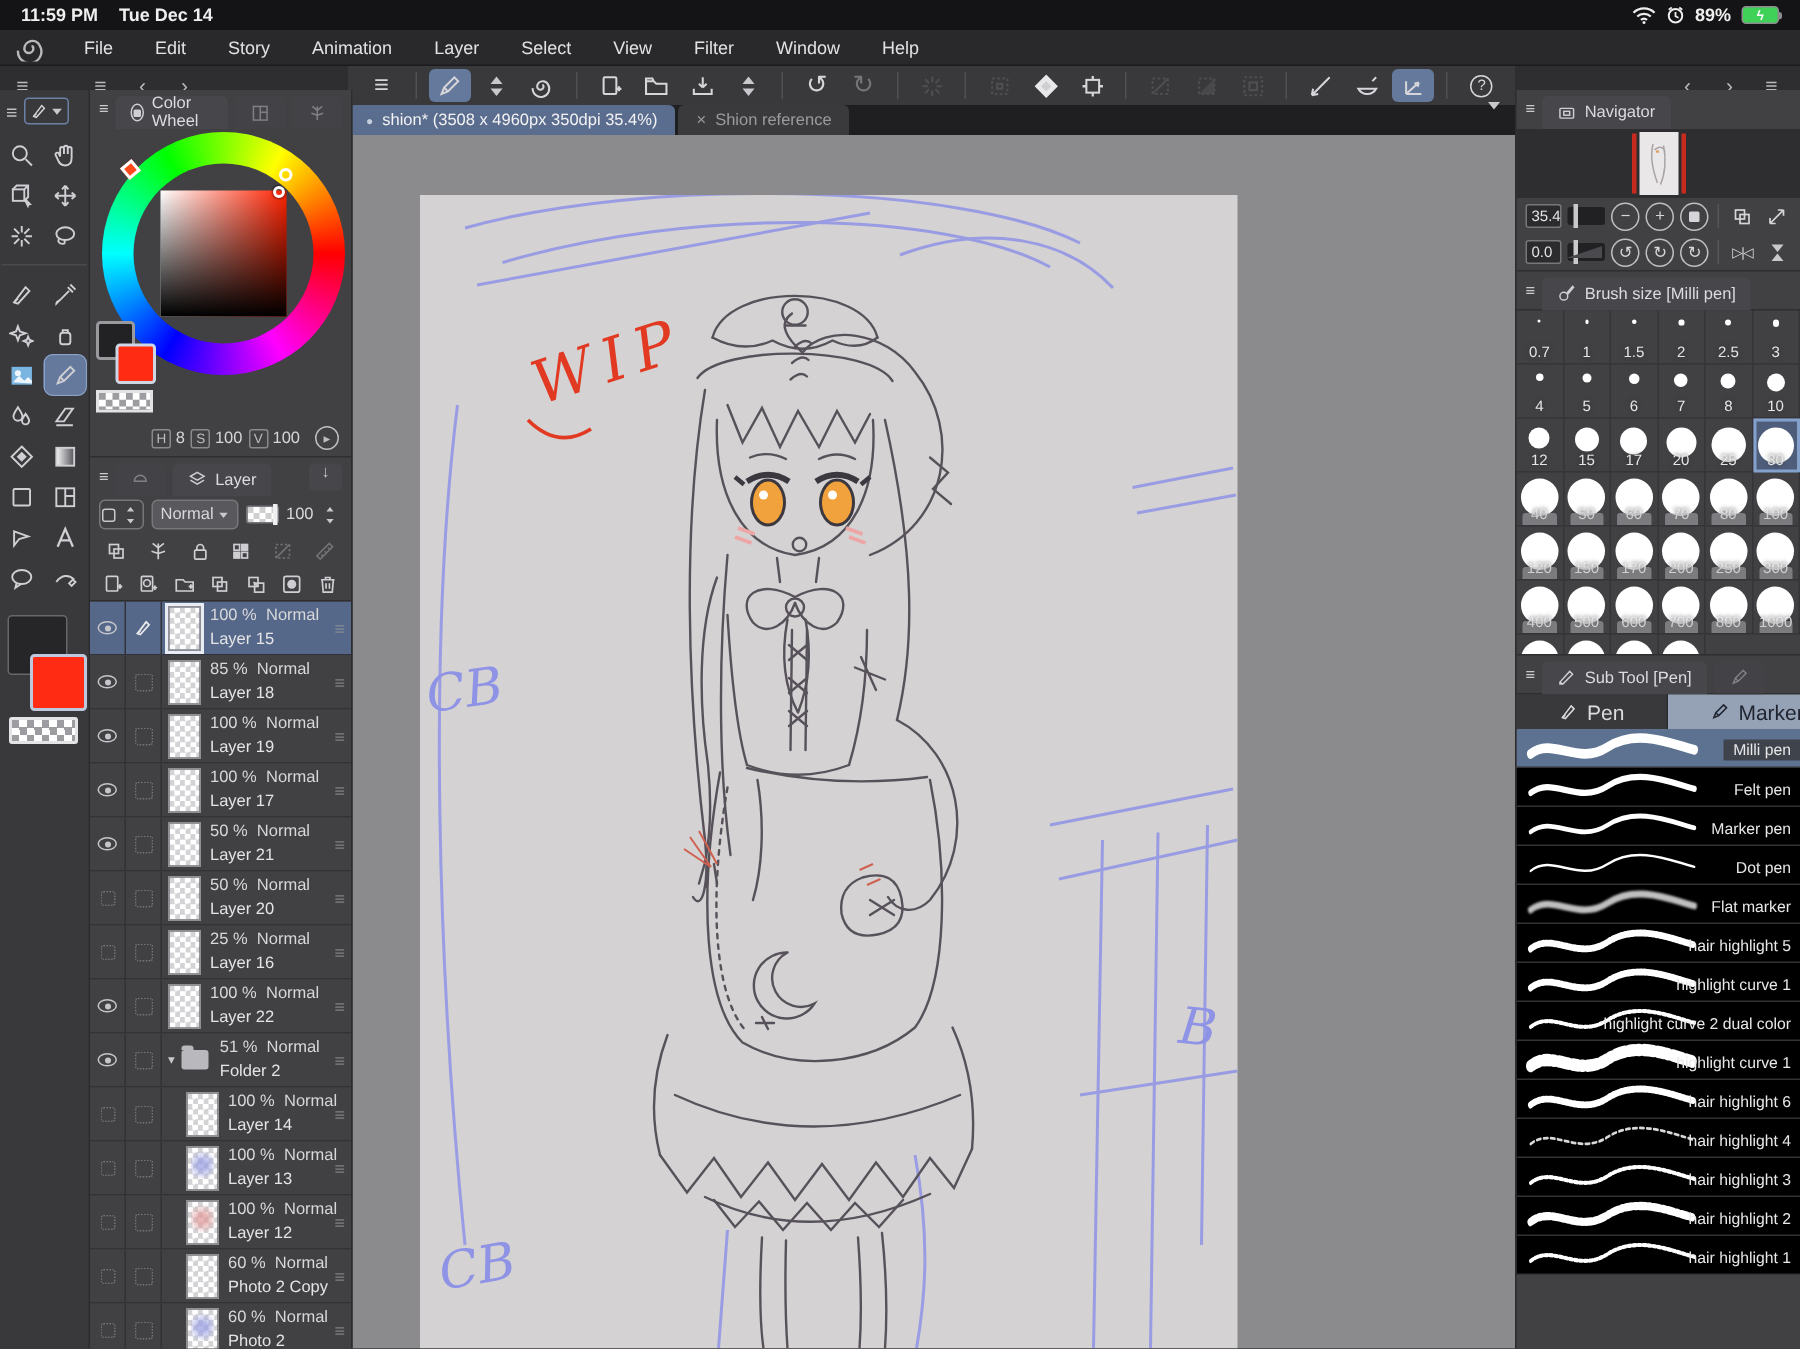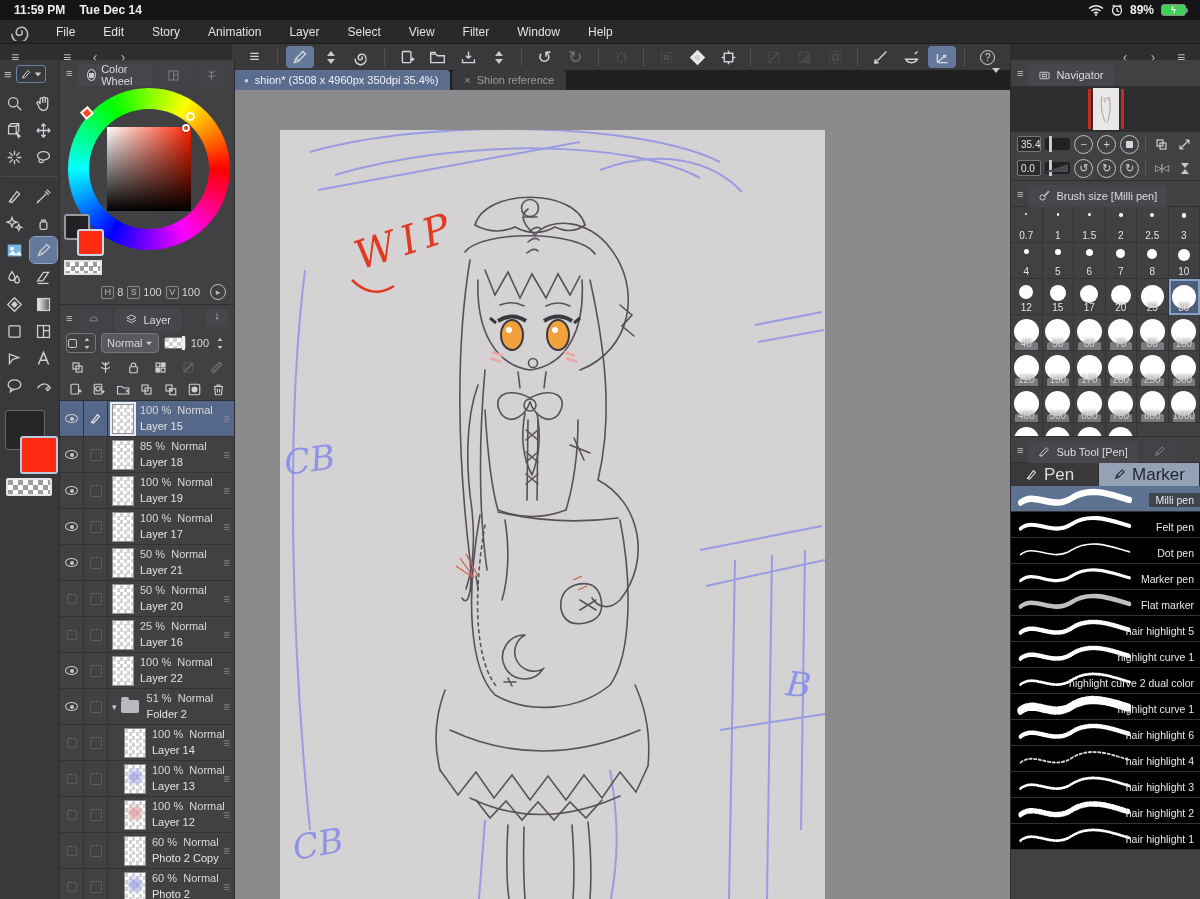--- a/index.html
+++ b/index.html
@@ -148,21 +148,21 @@
   .fitico{display:flex;flex-direction:column;gap:1px;align-items:center}
 
   .brushgrid{height:230px;overflow:hidden;display:grid;grid-template-columns:repeat(6,1fr);grid-auto-rows:36px;border-top:1px solid #2f2f31}
   .bcell{position:relative;border-right:1px solid #353538;border-bottom:1px solid #353538;display:flex;flex-direction:column;align-items:center;justify-content:flex-start;overflow:hidden}
   .bcell .dot{background:#fff;border-radius:50%;margin-top:6px;flex:0 0 auto}
   .bcell .blabel{position:absolute;bottom:1px;font-size:10px;color:#e6e6e8;text-shadow:0 0 3px #333}
   .bcell.selected{outline:2px solid #84a1cc;outline-offset:-2px;background:#4e5d7a}
   .bcell.big:after{content:"";position:absolute;left:4px;right:4px;bottom:0;height:8px;background:#b8b8bc;border-radius:2px 2px 0 0;opacity:.5}
 
   .sttabs{display:flex;height:24px;border-top:1px solid #2f2f31}
-  .sttab{flex:1;display:flex;align-items:center;gap:6px;padding:0 14px;font-size:17px;background:#39393c;color:#dcdcdf;border-right:1px solid #2c2c2e}
+  .sttab{flex:1;display:flex;align-items:center;gap:6px;padding:0 28px;font-size:14px;background:#39393c;color:#dcdcdf;border-right:1px solid #2c2c2e}
   .sttab svg{width:13px;height:13px;stroke:currentColor;fill:none;stroke-width:1.6}
   .sttab.active{background:#95a2b6;color:#1f2430}
   .stlist{height:421px;overflow:hidden}
   .strow{position:relative;height:26px;border-bottom:1px solid #333335;background:#000000}
   .strow.selected{background:#5d7191}
   .strow svg{position:absolute;left:4px;top:1px;width:120px;height:24px}
   .strow path{stroke:#fff;fill:none;stroke-linecap:round}
   .stname{position:absolute;right:6px;bottom:4px;font-size:10.5px;color:#e8e8ea}
   .strow.selected .stname{background:#3f434c;padding:1px 6px;right:0}
   .st-smooth{stroke-width:7}.st-smooth-thin{stroke-width:4.5}.st-smooth-thick{stroke-width:9}
@@ -1412,29 +1412,29 @@
     <span class="stname">Milli pen</span>
   </div>
         <div class="strow">
     <svg viewBox="0 0 180 26" preserveAspectRatio="none">
             <path d="M8,17 C30,4 55,26 85,12 S150,10 172,14" class="st-smooth-thin"></path>
           </svg>
     <span class="stname">Felt pen</span>
   </div>
         <div class="strow">
     <svg viewBox="0 0 180 26" preserveAspectRatio="none">
-            <path d="M8,17 C30,4 55,26 85,12 S150,10 172,14" class="st-thin"></path>
-          </svg>
-    <span class="stname">Dot pen</span>
+            <path d="M8,17 C30,4 55,26 85,12 S150,10 172,14" class="st-taper"></path>
+          </svg>
+    <span class="stname">Marker pen</span>
   </div>
         <div class="strow">
     <svg viewBox="0 0 180 26" preserveAspectRatio="none">
-            <path d="M8,17 C30,4 55,26 85,12 S150,10 172,14" class="st-taper"></path>
-          </svg>
-    <span class="stname">Marker pen</span>
+            <path d="M8,17 C30,4 55,26 85,12 S150,10 172,14" class="st-thin"></path>
+          </svg>
+    <span class="stname">Dot pen</span>
   </div>
         <div class="strow">
     <svg viewBox="0 0 180 26" preserveAspectRatio="none">
             <path d="M8,17 C30,4 55,26 85,12 S150,10 172,14" class="st-soft"></path>
           </svg>
     <span class="stname">Flat marker</span>
   </div>
         <div class="strow">
     <svg viewBox="0 0 180 26" preserveAspectRatio="none">
             <path d="M8,17 C30,4 55,26 85,12 S150,10 172,14" class="st-jagged"></path>

